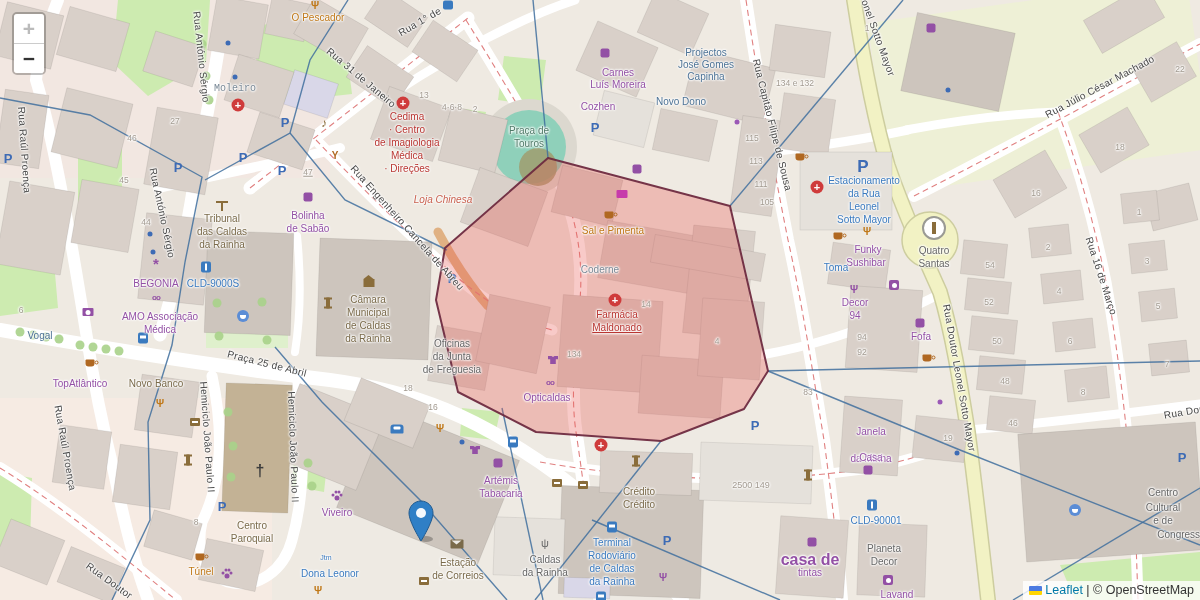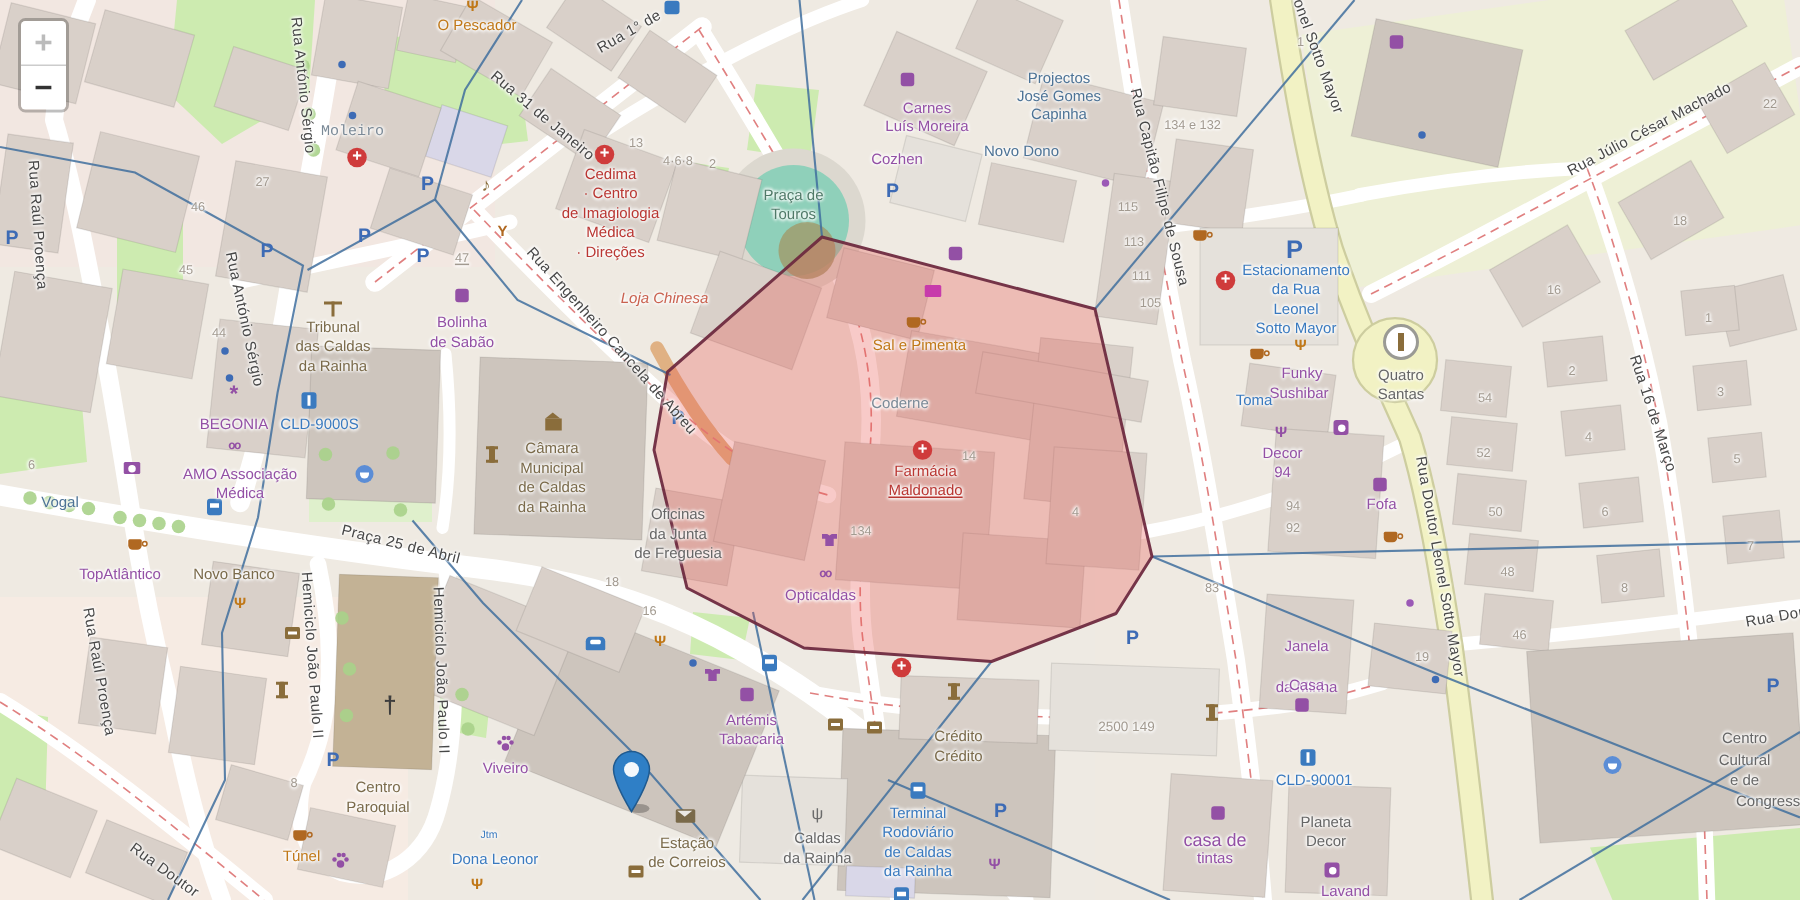--- a/index.html
+++ b/index.html
@@ -387,21 +387,21 @@
       <span class="lbl" style="left: 501px; top: 494px; color: rgb(147, 80, 165); font-size: 10px; transform: translate(-50%, -50%);">Tabacaria</span>
       <span class="lbl" style="left: 545px; top: 560px; color: rgb(102, 102, 102); font-size: 10px; transform: translate(-50%, -50%);">Caldas</span>
       <span class="lbl" style="left: 545px; top: 573px; color: rgb(102, 102, 102); font-size: 10px; transform: translate(-50%, -50%);">da Rainha</span>
       <span class="lbl" style="left: 612px; top: 543px; color: rgb(58, 122, 191); font-size: 10px; transform: translate(-50%, -50%);">Terminal</span>
       <span class="lbl" style="left: 612px; top: 556px; color: rgb(58, 122, 191); font-size: 10px; transform: translate(-50%, -50%);">Rodoviário</span>
       <span class="lbl" style="left: 612px; top: 569px; color: rgb(58, 122, 191); font-size: 10px; transform: translate(-50%, -50%);">de Caldas</span>
       <span class="lbl" style="left: 612px; top: 582px; color: rgb(58, 122, 191); font-size: 10px; transform: translate(-50%, -50%);">da Rainha</span>
       <span class="lbl" style="left: 639px; top: 492px; color: rgb(122, 106, 74); font-size: 10px; transform: translate(-50%, -50%);">Crédito</span>
       <span class="lbl" style="left: 639px; top: 505px; color: rgb(122, 106, 74); font-size: 10px; transform: translate(-50%, -50%);">Crédito</span>
       <span class="lbl" style="left: 751px; top: 485px; color: rgb(162, 154, 144); font-size: 9px; transform: translate(-50%, -50%);">2500 149</span>
-      <span class="lbl" style="left: 810px; top: 560px; color: rgb(147, 80, 165); font-size: 12px; transform: translate(-50%, -50%);">casa de</span>
+      <span class="lbl" style="left: 810px; top: 560px; color: rgb(147, 80, 165); font-size: 16px; transform: translate(-50%, -50%); font-weight: bold;">casa de</span>
       <span class="lbl" style="left: 810px; top: 573px; color: rgb(147, 80, 165); font-size: 10px; transform: translate(-50%, -50%);">tintas</span>
       <span class="lbl" style="left: 884px; top: 549px; color: rgb(102, 102, 102); font-size: 10px; transform: translate(-50%, -50%);">Planeta</span>
       <span class="lbl" style="left: 884px; top: 562px; color: rgb(102, 102, 102); font-size: 10px; transform: translate(-50%, -50%);">Decor</span>
       <span class="lbl" style="left: 876px; top: 521px; color: rgb(58, 122, 191); font-size: 10px; transform: translate(-50%, -50%);">CLD-90001</span>
       <span class="lbl" style="left: 864px; top: 181px; color: rgb(58, 122, 191); font-size: 10px; transform: translate(-50%, -50%);">Estacionamento</span>
       <span class="lbl" style="left: 864px; top: 194px; color: rgb(58, 122, 191); font-size: 10px; transform: translate(-50%, -50%);">da Rua</span>
       <span class="lbl" style="left: 864px; top: 207px; color: rgb(58, 122, 191); font-size: 10px; transform: translate(-50%, -50%);">Leonel</span>
       <span class="lbl" style="left: 864px; top: 220px; color: rgb(58, 122, 191); font-size: 10px; transform: translate(-50%, -50%);">Sotto Mayor</span>
       <span class="lbl" style="left: 868px; top: 250px; color: rgb(147, 80, 165); font-size: 10px; transform: translate(-50%, -50%);">Funky</span>
       <span class="lbl" style="left: 866px; top: 263px; color: rgb(147, 80, 165); font-size: 10px; transform: translate(-50%, -50%);">Sushibar</span>
@@ -483,13 +483,14 @@
     <ellipse cx="18" cy="39" rx="7" ry="3" fill="rgba(0,0,0,0.25)"></ellipse>
     <path d="M13,1 C6.4,1 1,6.4 1,13 C1,22 13,41 13,41 C13,41 25,22 25,13 C25,6.4 19.6,1 13,1 Z" fill="#2F7FC6" stroke="#205a8f" stroke-width="1"></path>
     <circle cx="13" cy="13" r="5" fill="#ffffff" opacity="0.95"></circle>
   </svg>
 
   <div class="zoomctl">
     <a class="zoom-in">+</a>
     <a class="zoom-out">−</a>
   </div>
 
+  <div class="attrib"><span class="flag"></span><a>Leaflet</a><span> | © </span><span>OpenStreetMap</span></div>
 </div>
 
 </body></html>

